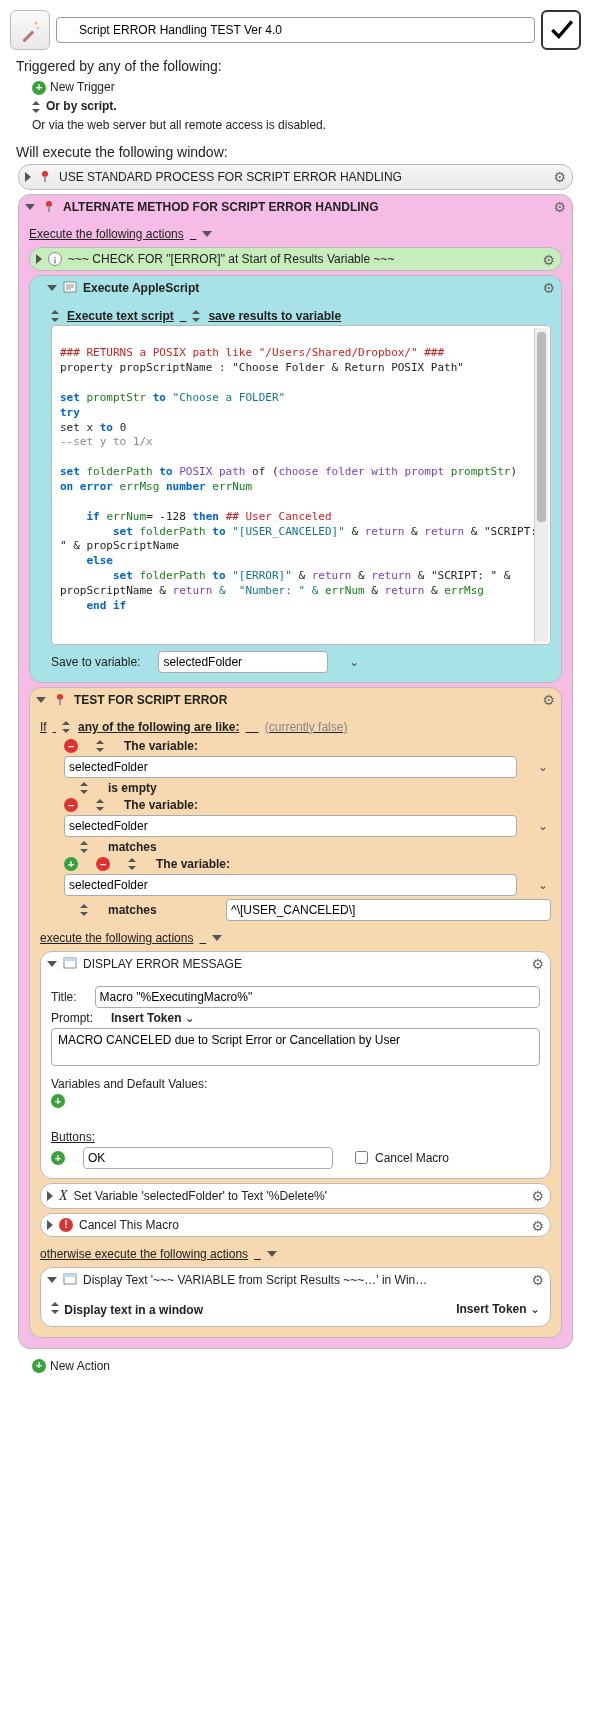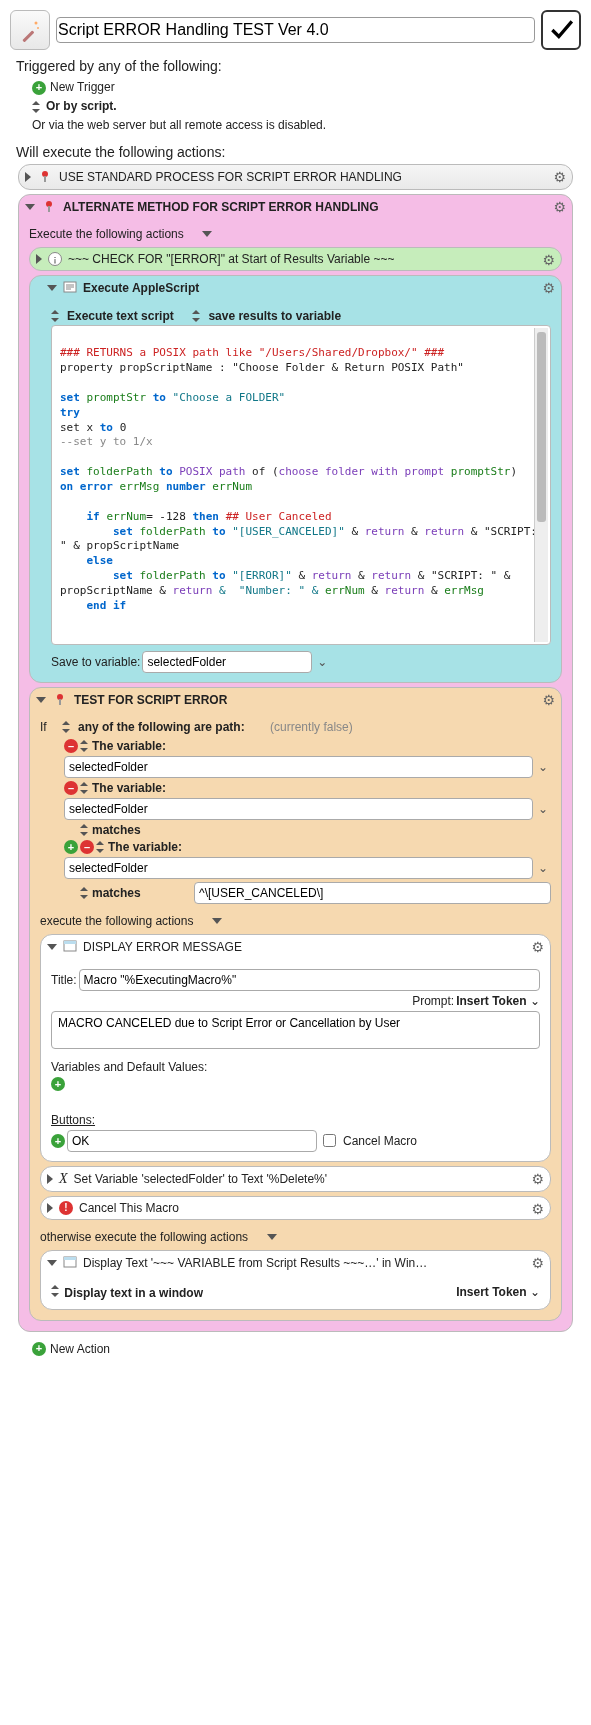--- a/index.html
+++ b/index.html
@@ -13,21 +13,21 @@
     width: 591px;
   }
   .top-row { display:flex; align-items:center; gap:6px; margin-bottom:4px;}
   .trigger-btn {
     width:40px; height:40px; border:1px solid #bbb; border-radius:6px;
     background:linear-gradient(#fafafa,#e8e8e8);
     display:flex; align-items:center; justify-content:center;
   }
   .title-input {
     flex:1; height:26px; border:1px solid #999; border-radius:4px;
-    padding:0 1px; font-size:16px;
+    padding:0 22px; font-size:12px;
   }
   .big-check {
     width:40px; height:40px; border:2px solid #333; border-radius:6px;
     display:flex; align-items:center; justify-content:center; font-size:26px;
   }
   .section-head { font-size:14px; margin:8px 0 4px 6px; }
   .sub { margin-left:22px; line-height:1.6; display:flex; align-items:center; gap:4px;}
   .add-circ {
     display:inline-flex; width:14px;height:14px;border-radius:50%;
     background:#3aa23a;color:#fff;align-items:center;justify-content:center;
@@ -81,35 +81,35 @@
   .sb-scroll {
     position:absolute; right:2px; top:2px; bottom:2px; width:14px;
     background:#eee; border-left:1px solid #ccc;
   }
   .sb-thumb { position:absolute; left:2px; right:2px; top:4px; height:190px; background:#bbb; border-radius:3px;}
   .kw-cmt { color:#c22;}
   .kw-blue { color:#06c; font-weight:bold;}
   .kw-str { color:#178;}
   .kw-grn { color:#1a7d1a;}
   .kw-pur { color:#7a3db8;}
-  .row { display:flex; align-items:center; gap:2px; margin:3px 0;}
+  .row { display:flex; align-items:center; gap:18px; margin:3px 0;}
   input.text, select.sel {
     border:1px solid #aaa; border-radius:4px; height:22px; padding:0 4px;
     font-size:12px; background:#fff;
   }
   input.text { flex:1;}
   .chev { width:16px; text-align:center; color:#555;}
   .indent1 { margin-left:24px;}
   .indent2 { margin-left:40px;}
   .small-grey { color:#888;}
   textarea.ta {
     width:100%; border:1px solid #aaa; border-radius:4px; font-size:12px;
     padding:4px 6px; font-family:inherit; resize:none;
   }
-  .hr-flex { display:flex; align-items:center; gap:6px; padding:2px 0;}
+  .hr-flex { display:flex; align-items:center; gap:6px; padding:2px 0;text-decoration:underline;}
   svg.icon-img { flex-shrink:0;}
   .pin-ico { display:inline-flex; align-items:center; justify-content:center; width:16px; height:16px;}
   .stop-ico { width:14px;height:14px;border-radius:50%;background:#d33;display:inline-flex;align-items:center;justify-content:center;color:#fff;font-weight:bold;font-size:10px;}
 </style>
 </head>
 <body>
 
 <div class="top-row">
   <div class="trigger-btn">
     <svg class="icon-img" width="24" height="24" viewBox="0 0 24 24">
@@ -132,21 +132,21 @@
   <span>New Trigger</span>
 </div>
 <div class="sub">
   <span class="updown"></span>
   <b>Or by script.</b>
 </div>
 <div class="sub" style="margin-left:22px;">
   <span>Or via the web server but all remote access is disabled.</span>
 </div>
 
-<div class="section-head">Will execute the following actions:</div>
+<div class="section-head">Will execute the following window:</div>
 
 <div class="action-block bg-grey">
   <div class="ab-head">
     <span class="tri tri-right"></span>
     <span class="pin-ico">
       <svg width="14" height="14">
           <circle cx="7" cy="4" r="3" fill="#d33"></circle>
           <rect x="6" y="6" width="2" height="6" fill="#999"></rect>
         </svg>
     </span>
@@ -241,33 +241,37 @@
             </svg>
         </span>
         <b>TEST FOR SCRIPT ERROR</b>
       </div>
       <span class="gear">⚙</span>
 
       <div class="inner-pad">
         <div class="hr-flex">
           <span>If</span>&nbsp;
           <span class="updown"></span>
-          <b>any of the following are path:</b>
+          <b>any of the following are like:</b>
           &nbsp;&nbsp;&nbsp;&nbsp;
           <span class="small-grey">(currently false)</span>
         </div>
 
         <div class="row indent1">
           <span class="rem-circ">–</span>
           <span class="updown"></span>
           <b>The variable:</b>
         </div>
         <div class="row indent1">
           <input class="text" value="selectedFolder" style="">
           <span class="chev">⌄</span>
+        </div>
+        <div class="row indent2">
+          <span class="updown"></span>
+          <b>is empty</b>
         </div>
 
         <div class="row indent1">
           <span class="rem-circ">–</span>
           <span class="updown"></span>
           <b>The variable:</b>
         </div>
         <div class="row indent1">
           <input class="text" value="selectedFolder" style="">
           <span class="chev">⌄</span>
@@ -308,21 +312,21 @@
                 </svg>
             </span>
             <span>DISPLAY ERROR MESSAGE</span>
           </div>
           <span class="gear">⚙</span>
           <div class="inner-pad">
             <div class="row">
               <span>Title:</span>
               <input class="text" value="Macro &quot;%ExecutingMacro%&quot;" style="">
             </div>
-            <div class="row" style="justify-content:flex-end;">
+            <div class="row" style="justify-content:flex-start;">
               <span>Prompt:</span>
               <span><b>Insert Token</b> ⌄</span>
             </div>
             <textarea class="ta" rows="2" style="">MACRO CANCELED due to Script Error or Cancellation by User</textarea>
             <div style="margin-top:8px;">Variables and Default Values:</div>
             <div class="row">
                 <span class="add-circ">+</span>
               </div>
             <div style="margin-top:22px;text-decoration:underline;">Buttons:</div>
             <div class="row">

